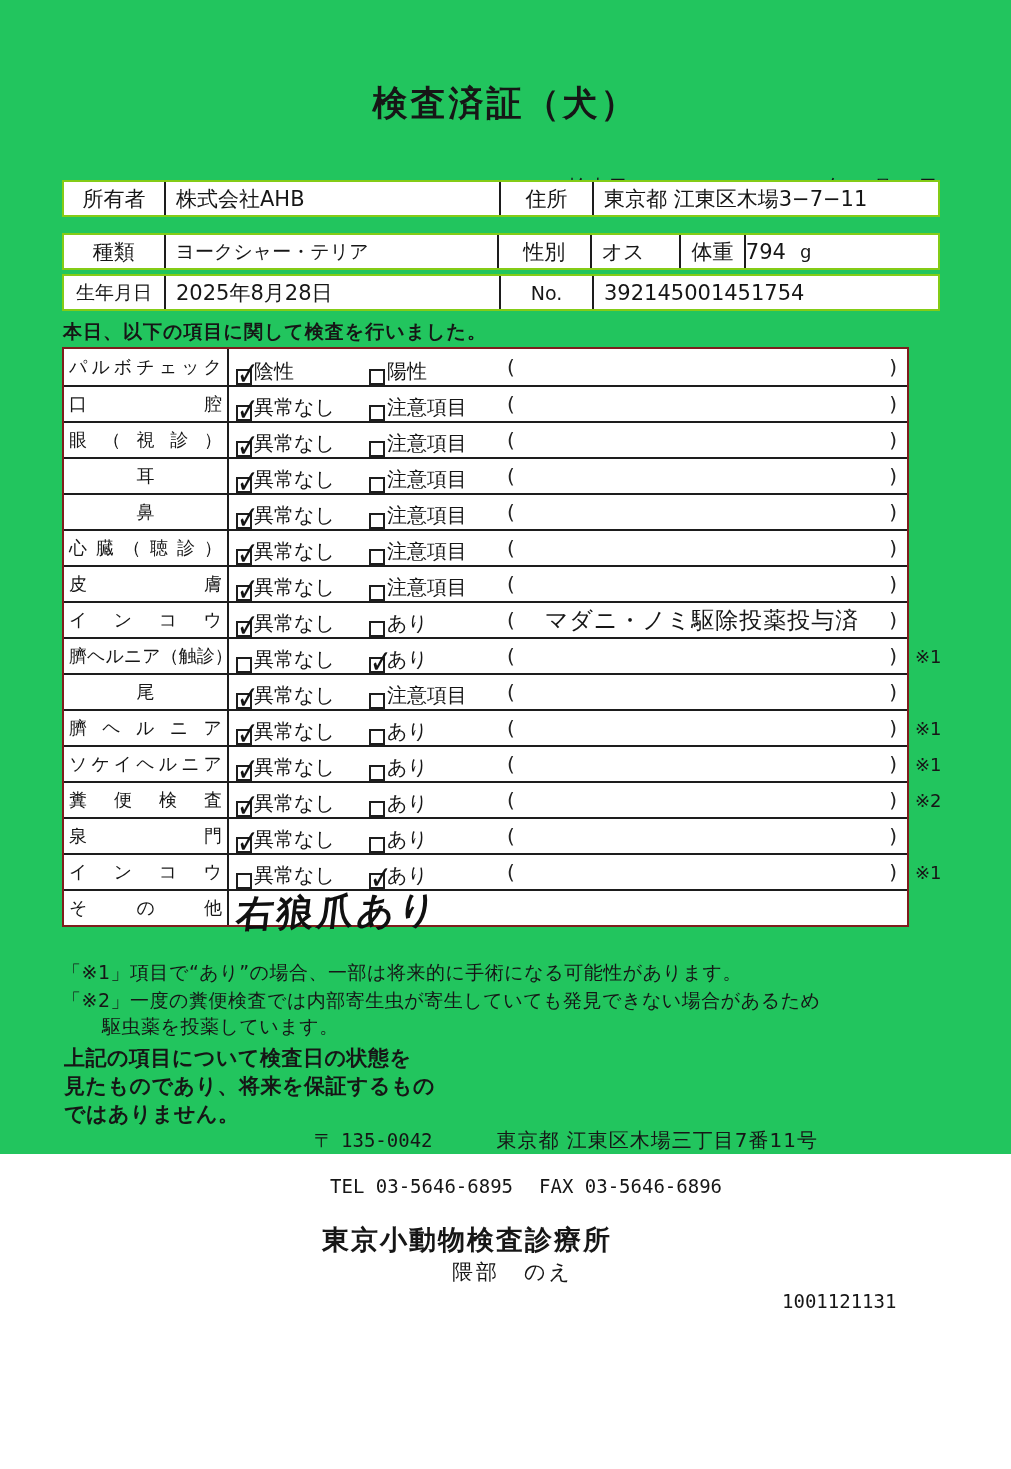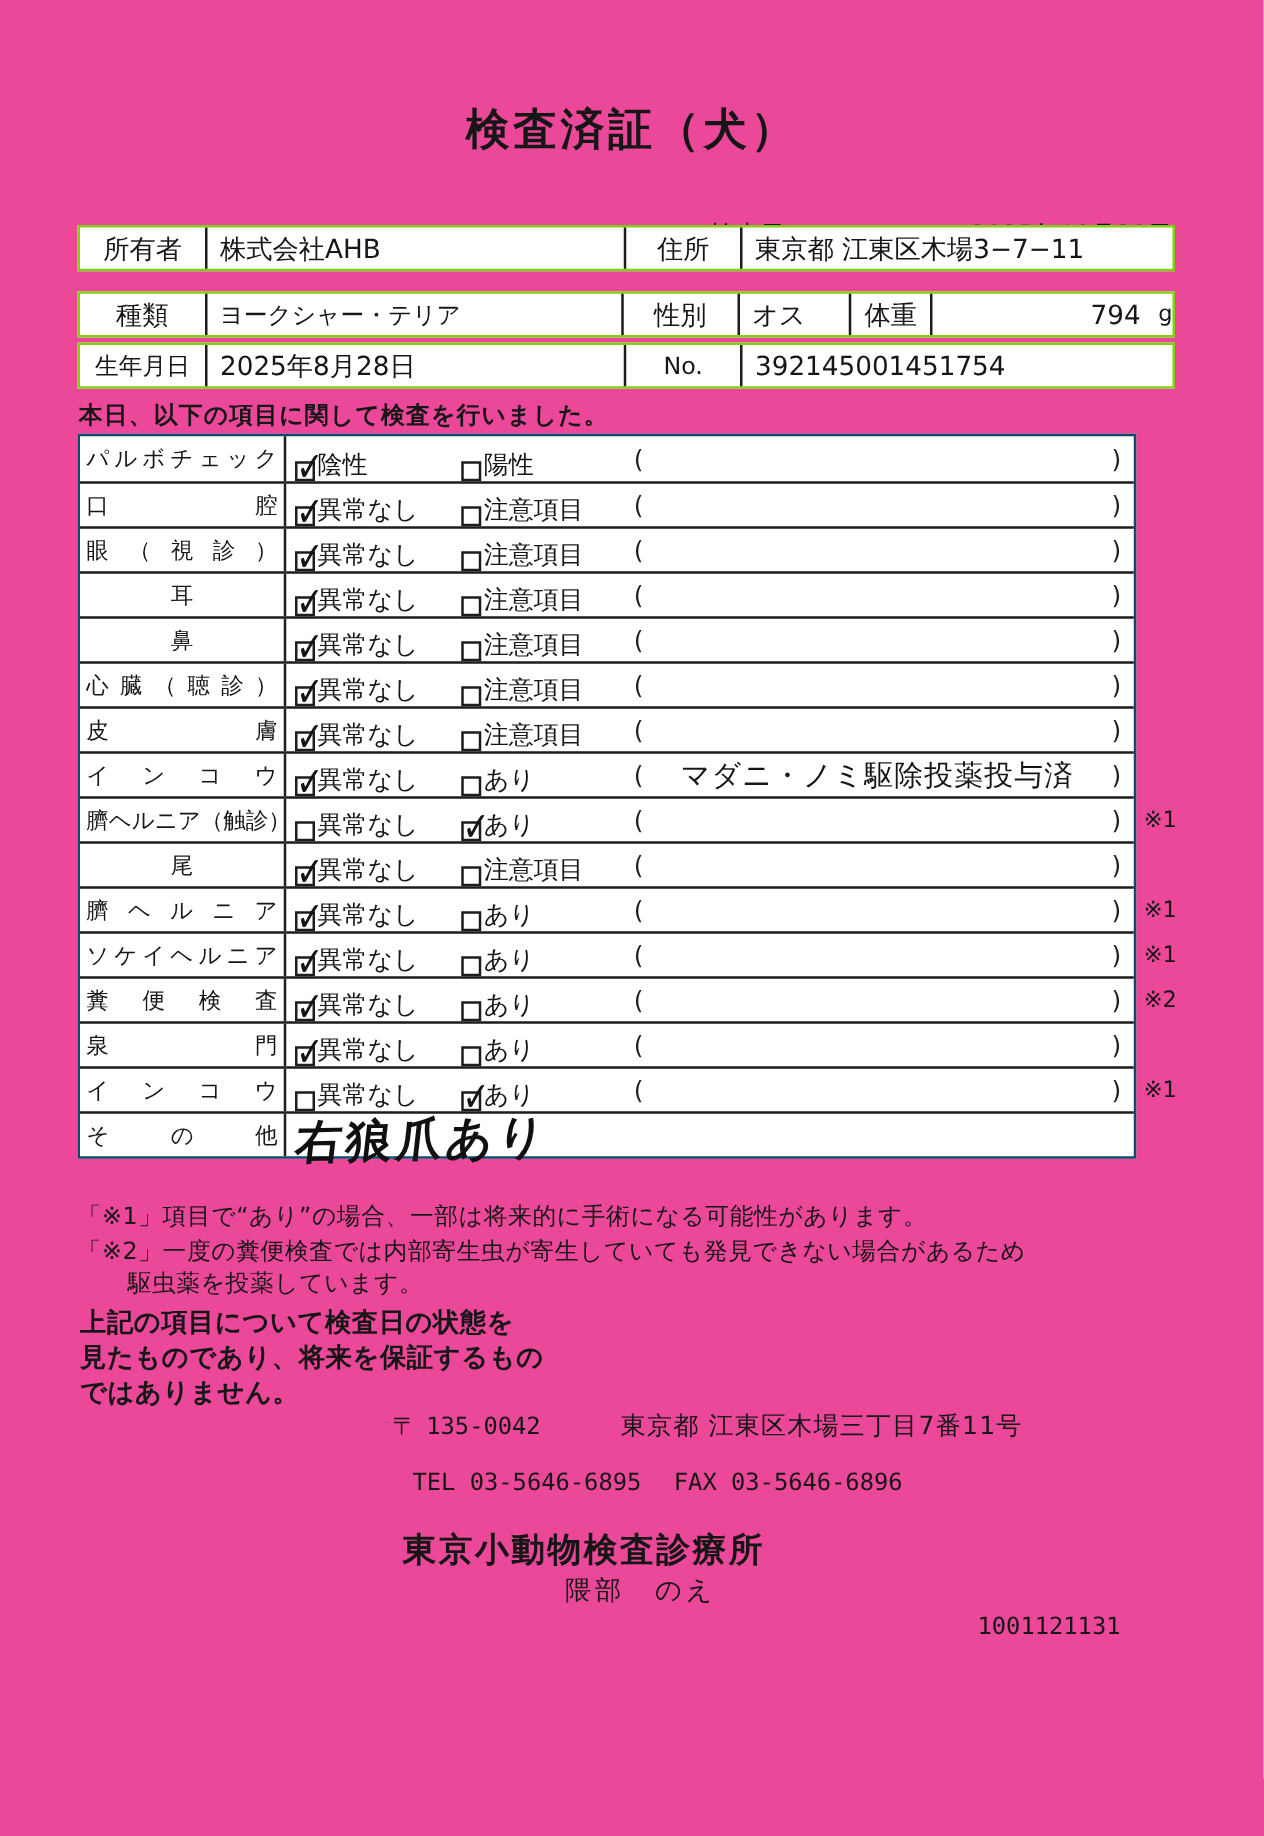--- a/index.html
+++ b/index.html
@@ -4,21 +4,21 @@
 <style>
   * { margin:0; padding:0; box-sizing:border-box; }
   html,body { background:#ffffff; }
   body {
     width:1011px; height:1469px;
     font-family:"DejaVu Sans", sans-serif;
     color:#161616;
     position:relative;
     overflow:hidden;
   }
-  .page { position:relative; width:1011px; height:1469px; background:#ec4899; }
+  .page { position:relative; width:1011px; height:1154px; background:#22c55e; }
 
   .title {
     position:absolute; top:80px; left:0; width:100%;
     text-align:center; font-size:35px; font-weight:600; letter-spacing:3px;
   }
   .date-row {
     position:absolute; top:142px; left:568px; width:370px;
     display:flex; justify-content:space-between; align-items:flex-end;
     font-size:20px;
     margin-top:32px;
@@ -34,33 +34,33 @@
     font-size:21px; overflow:hidden; white-space:nowrap;
   }
   .info-row .c:first-child { border-left:none; }
   .info-row .lbl { justify-content:center; }
   .info-row .val { padding-left:10px; }
   .w-label { width:100px; }
   .w-value { width:335px; }
   .w-small { width:93px; }
   .w-sex   { width:90px; }
   .w-wlab  { width:65px; }
-  .w-weight{ width:195px; justify-content:flex-end; }
+  .w-weight{ width:195px; padding-right:14px; }
   .weight-num { font-size:21px; }
   .weight-unit { font-size:18px; margin-left:14px; }
 
   .intro {
     position:absolute; top:319px; left:63px;
     font-size:19px; font-weight:600; letter-spacing:1px;
   }
 
   
   .checklist {
     position:absolute; top:347px; left:62px; width:847px;
-    border:2px solid #0c4a6e; background:#fff;
+    border:2px solid #7f1d1d; background:#fff;
   }
   .cl-row { display:flex; height:36px; border-top:2px solid #1d1d1d; position:relative; }
   .cl-row:first-child { border-top:none; }
   .cl-label {
     width:165px; border-right:2px solid #1d1d1d;
     padding:0 5px; display:flex; align-items:center;
     font-size:18px; overflow:hidden;
   }
   .cl-label > span { width:100%; text-align:justify; text-align-last:justify; white-space:nowrap; }
   .cl-label.single > span { text-align-last:center; }

